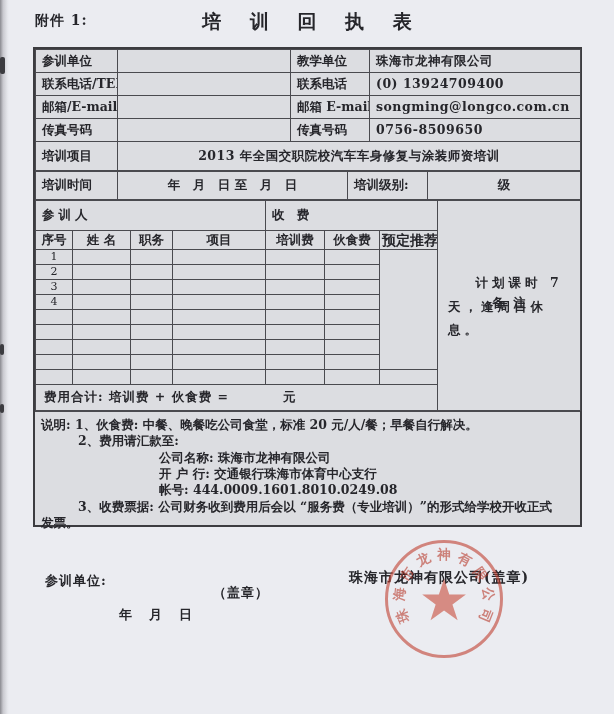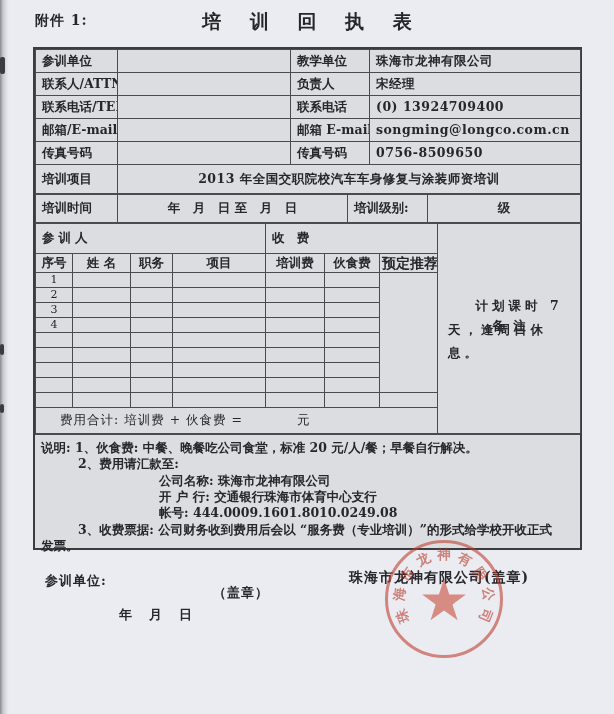--- a/index.html
+++ b/index.html
@@ -46,21 +46,21 @@
   .pt .ghead td{ height:30px; font-weight:bold; text-align:left; letter-spacing:4px; }
   .pt .chead td{ height:19px; font-weight:bold; text-align:center; padding:1px 2px; }
   .pt .chead td.hotel{ font-size:14px; letter-spacing:0; font-weight:bold; }
   .pt tr.dr td{ height:15px; padding:0 4px; }
   .pt td.seq{ text-align:center; font-size:11px; }
   .pt td.remark-cell{
     white-space:normal; vertical-align:middle; text-align:left;
     padding:6px 8px 40px 10px; font-size:12.5px; line-height:1.9;
   }
   .remark-inner{ text-indent:2.2em; word-break:break-all; }
-  .pt td.total-cell{ height:26px; font-weight:normal; letter-spacing:1px; padding-left:24px; }
+  .pt td.total-cell{ height:26px; font-weight:bold; letter-spacing:1px; padding-left:8px; }
   .notes{
     border-top:1px solid #4a4a4f; padding:5px 6px 16px 6px;
     font-size:12.5px; font-weight:bold; line-height:16.3px; height:114px;
   }
   .notes div{ white-space:nowrap; }
   .indent-1{ padding-left:37px; }
   .indent-2{ padding-left:118px; }
   .footer-item{ position:absolute; font-size:13px; font-weight:bold; letter-spacing:1px; }
   .f-left-unit{ left:45px; top:572px; }
   .f-left-seal{ left:213px; top:572px;margin-top:12px; }
@@ -105,26 +105,20 @@
           <col style="width:173px">
           <col style="width:79px">
           <col style="width:211px">
         </colgroup>
       <tbody>
           <tr>
         <td class="lbl">参训单位</td>
         <td class="val"></td>
         <td class="lbl">教学单位</td>
         <td class="val">珠海市龙神有限公司</td>
-      </tr>
-      <tr>
-        <td class="lbl">联系人/ATTN</td>
-        <td class="val"></td>
-        <td class="lbl">负责人</td>
-        <td class="val">宋经理</td>
       </tr>
       <tr>
         <td class="lbl">联系电话/TEL</td>
         <td class="val"></td>
         <td class="lbl">联系电话</td>
         <td class="val">(0) 13924709400</td>
       </tr>
       <tr>
         <td class="lbl">邮箱/E-mail</td>
         <td class="val"></td>

